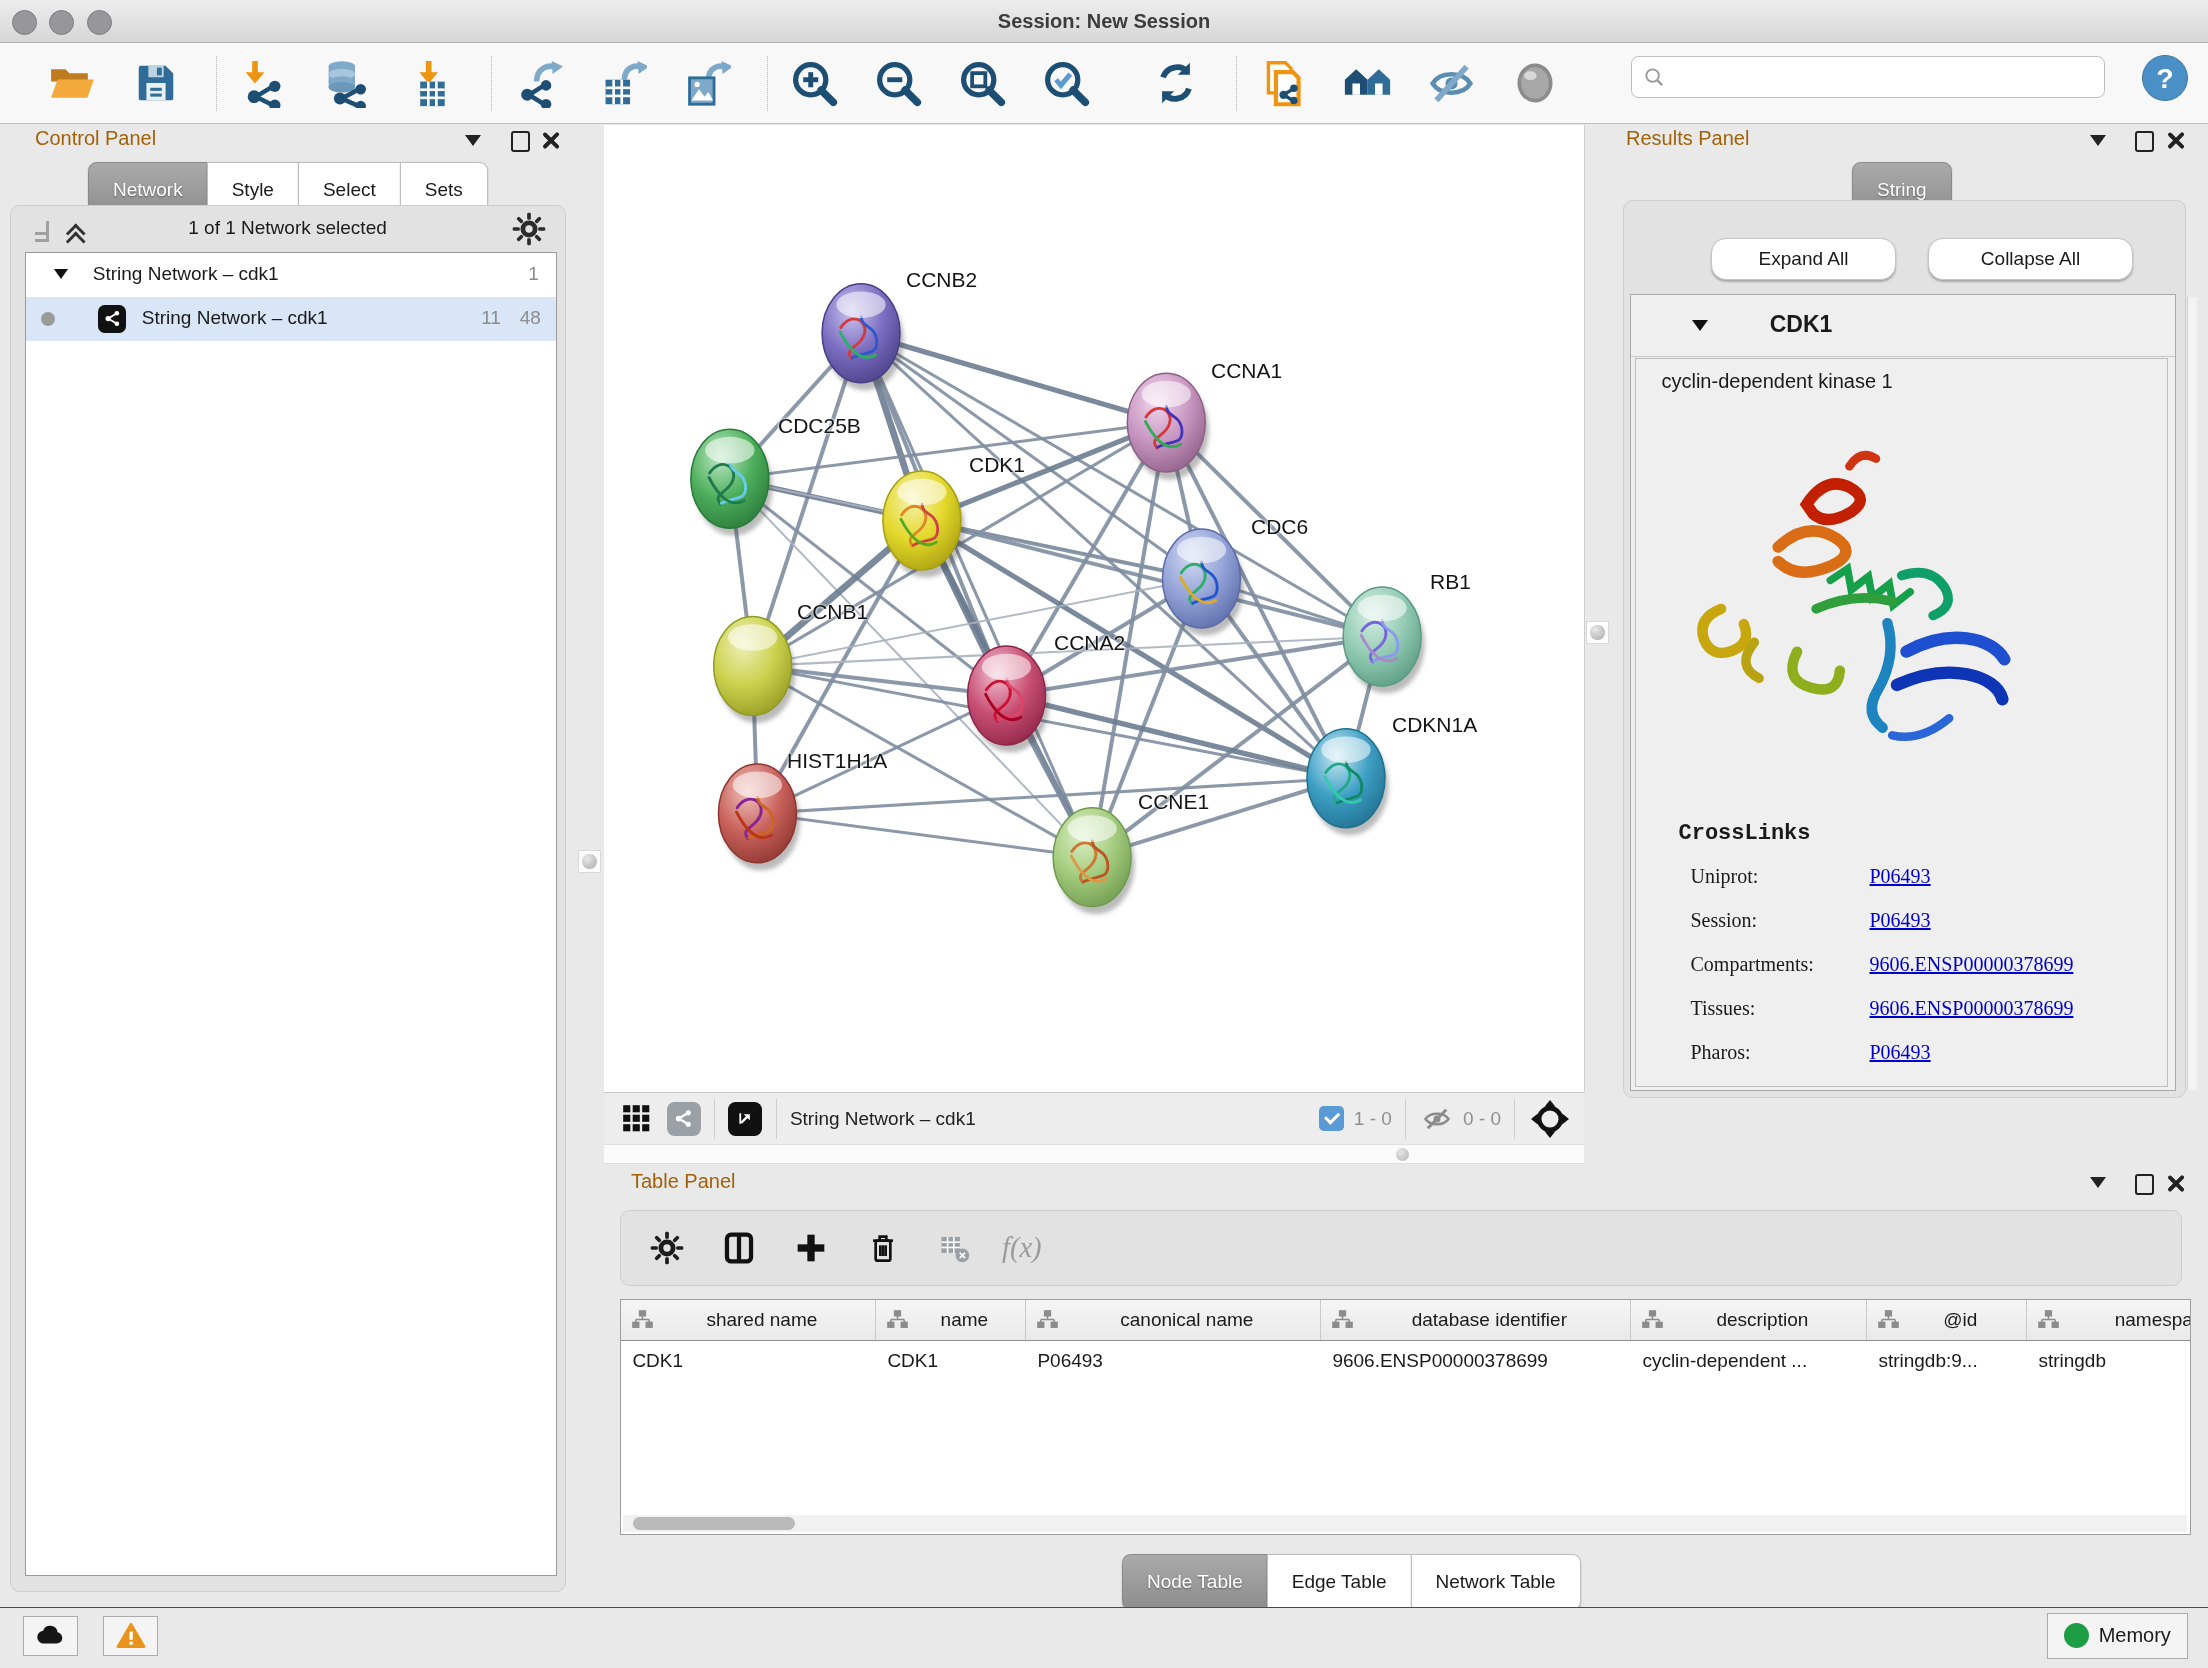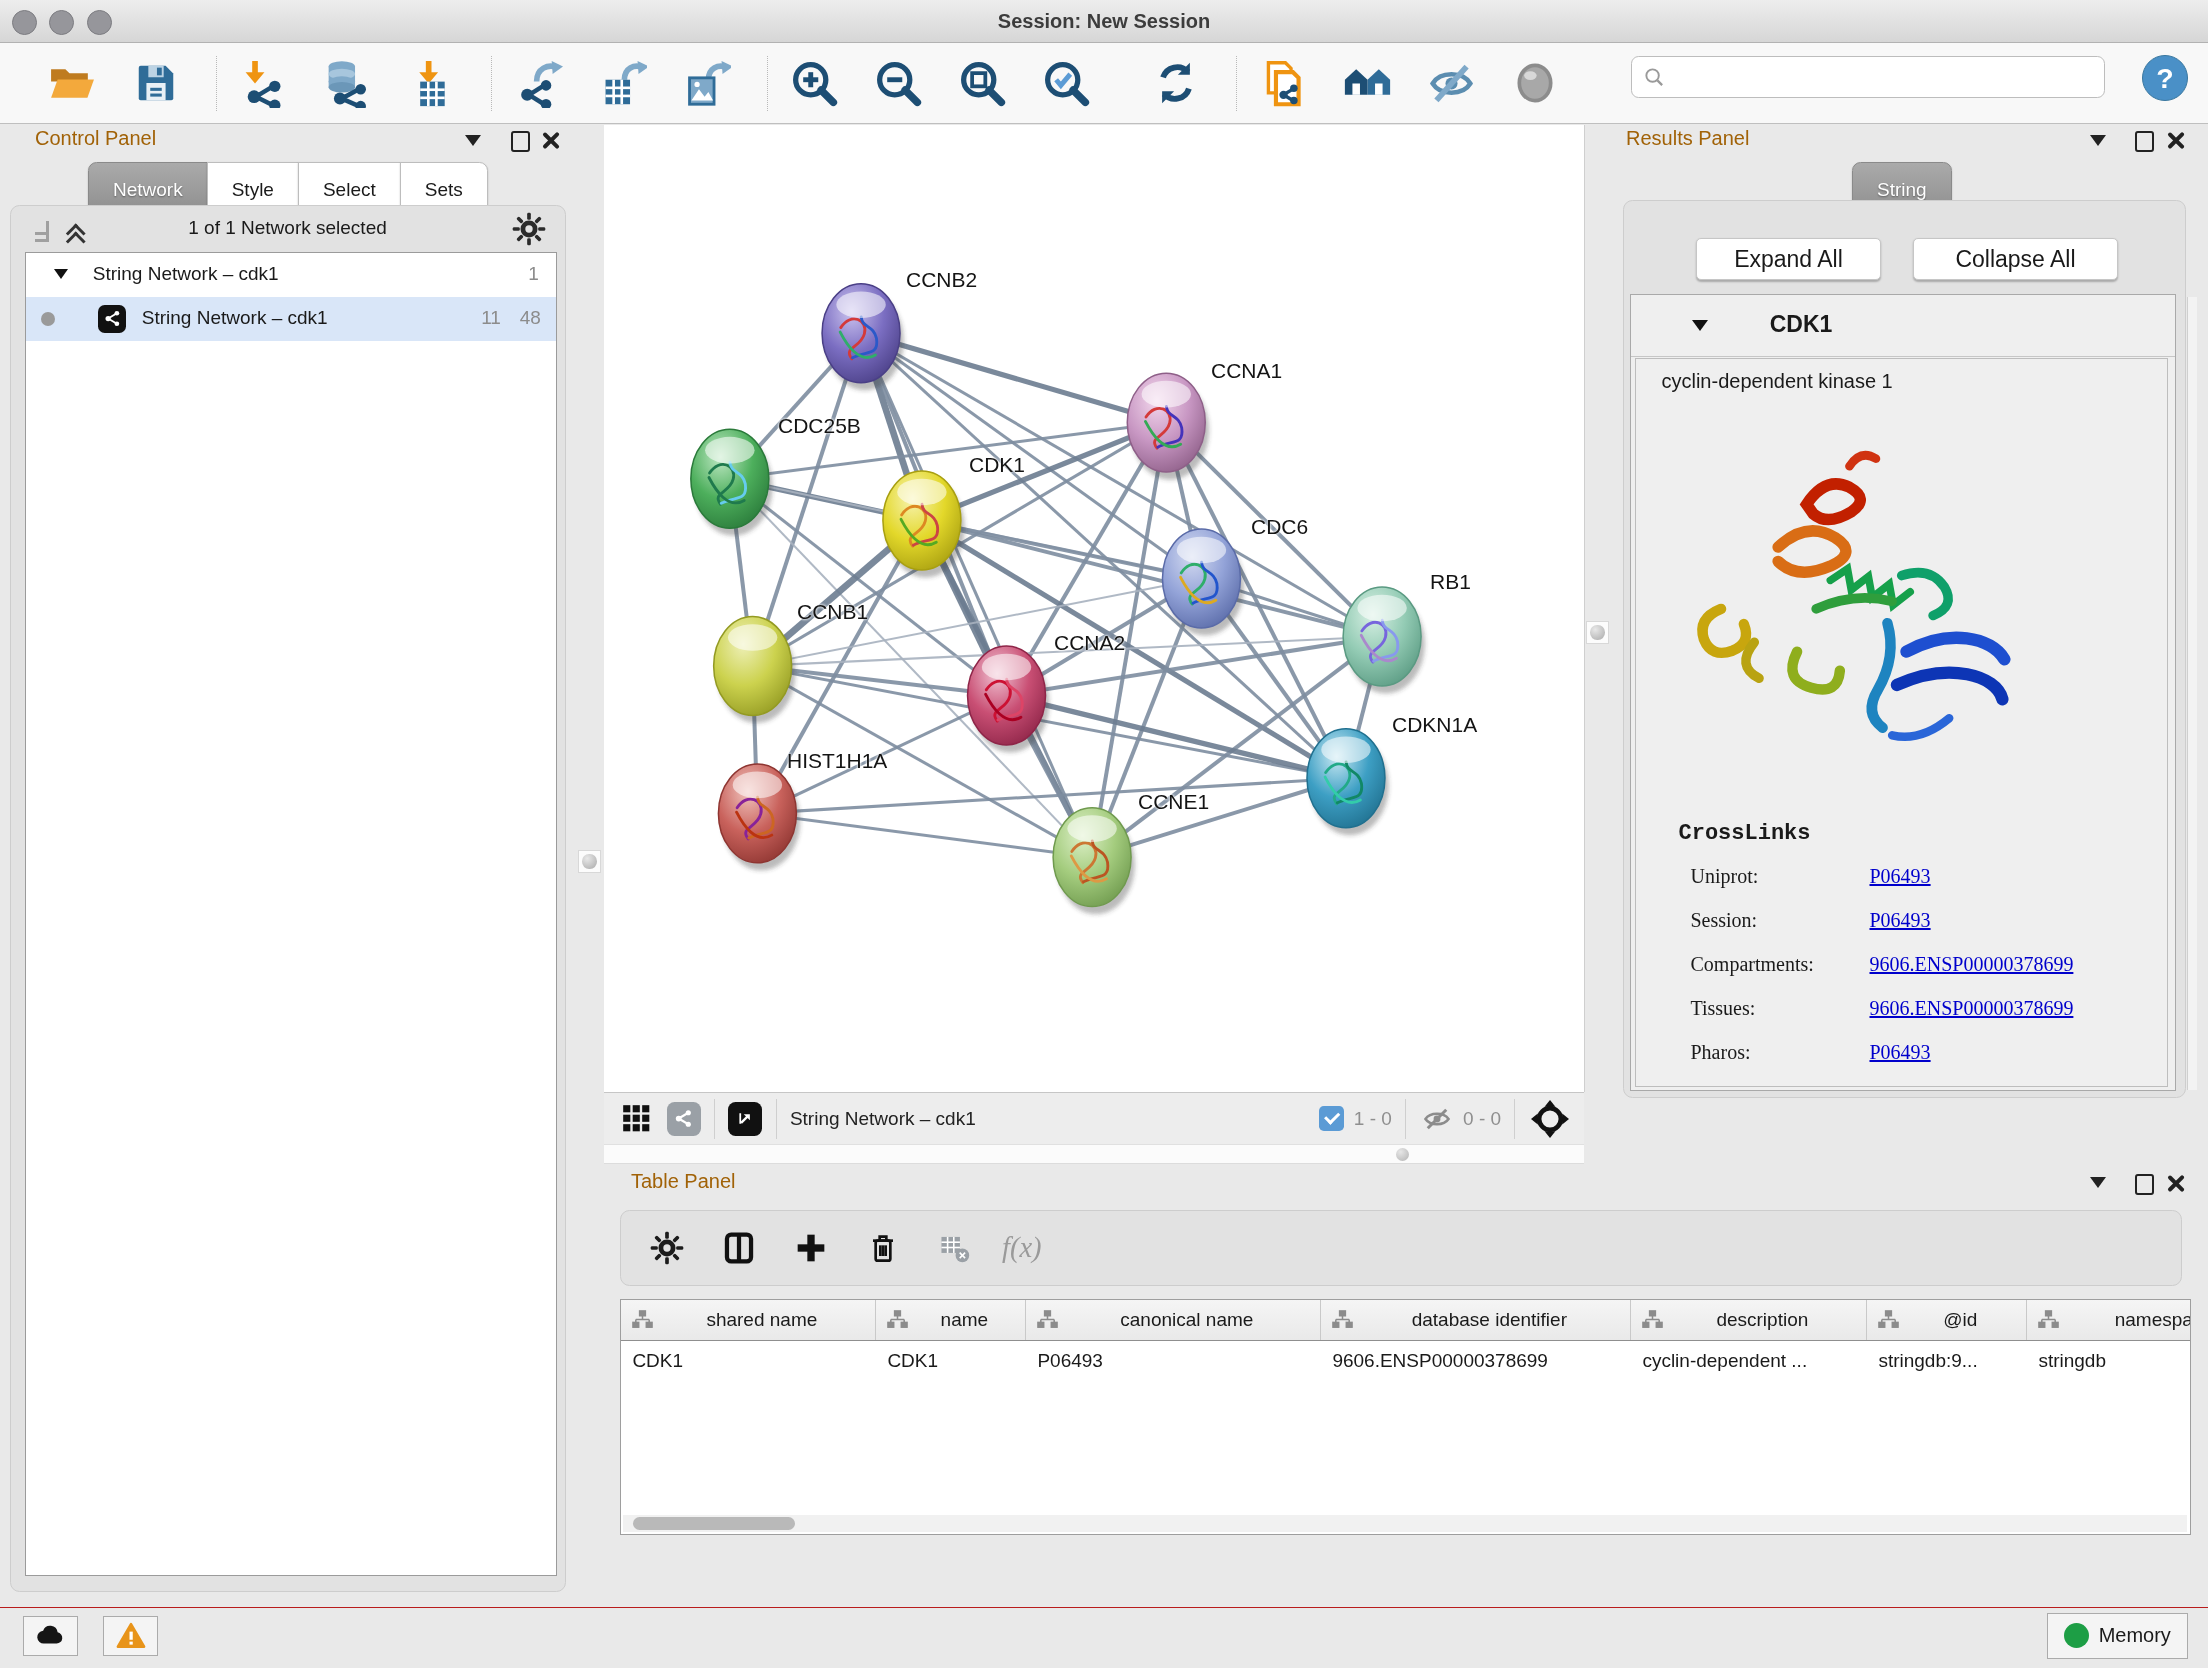--- a/index.html
+++ b/index.html
@@ -76,22 +76,22 @@
   .vhandle{position:absolute;width:21px;height:21px;background:#fcfcfc;border:1px solid #d8d8d8;
     display:flex;align-items:center;justify-content:center;}
   .vhandle i{width:14.3px;height:14.3px;border-radius:50%;background:radial-gradient(circle at 35% 30%,#e8e8e8,#a9a9a9);}
   .hsplit{position:absolute;left:604px;top:1144px;width:980px;height:18px;background:#fbfbfb;
     border-top:1px solid #e0e0e0;border-bottom:1px solid #dcdcdc;}
   .hsplit i{position:absolute;left:792px;top:2.9px;width:13.3px;height:13.3px;border-radius:50%;
     background:radial-gradient(circle at 35% 30%,#e6e6e6,#b3b3b3);}
   
   .rp-box{position:absolute;left:1623px;top:200px;width:561px;height:896px;background:#e2e2e2;
     border:1px solid #cdcdcd;border-radius:9.5px;}
-  .btn{position:absolute;height:40px;background:#fff;border:1px solid #c6c6c6;border-radius:5px;
-    font-size:23px;display:flex;align-items:center;justify-content:center;box-shadow:0 1.4px 1.9px rgba(0,0,0,0.25);}
+  .btn{position:absolute;height:40px;background:#fff;border:1px solid #c6c6c6;border-radius:15px;
+    font-size:19px;display:flex;align-items:center;justify-content:center;box-shadow:0 1.4px 1.9px rgba(0,0,0,0.25);margin-left:15px;}
   .rp-content{position:absolute;left:5.7px;top:93px;width:546px;height:797px;background:#efefef;
     border:1px solid #a9a9a9;box-sizing:border-box;}
   .cdk-head{position:absolute;left:0;top:0;right:0;height:61px;border-bottom:1px solid #c6c6c6;}
   .cdk-head .caret{position:absolute;left:61px;top:25px;width:0;height:0;
     border-left:8.6px solid transparent;border-right:8.6px solid transparent;border-top:11.4px solid #111;}
   .cdk-head .nm{position:absolute;left:139px;top:16px;font-size:23px;font-weight:bold;}
   .rp-inner{position:absolute;left:4.8px;top:63px;width:533px;height:729px;border:1px solid #bdbdbd;
     background:#efefef;box-sizing:border-box;}
   .rp-desc{position:absolute;left:25px;top:11.4px;font-size:20px;}
   .serif{font-family:"Liberation Serif","DejaVu Serif",serif;}
@@ -872,20 +872,25 @@
           <div class="td" style="width: 236px;">cyclin-dependent ...</div>
           <div class="td" style="width: 160px;">stringdb:9...</div>
           <div class="td" style="width: 247px;">stringdb</div>
         </div>
       </div>
     <div class="hscroll">
         <i></i>
       </div>
   </div>
 
+  <div class="seg" id="tp-tabs" style="left:1122px;top:1554px">
+      <div class="seg-btn active">Node Table</div>
+      <div class="seg-btn">Edge Table</div>
+      <div class="seg-btn">Network Table</div>
+    </div>
 
   <div class="statusbar">
     <div class="sq-btn" style="left:23px">
       <svg viewBox="0 0 24 24" width="30" height="30">
           <path d="M6.5 18h10a4.5 4.5 0 0 0 .8-8.93A6 6 0 0 0 5.7 7.8 4.2 4.2 0 0 0 6.5 18z" fill="#151515"></path>
         </svg>
       </div>
     <div class="sq-btn" style="left:103px">
       <svg viewBox="0 0 24 24" width="30" height="30">
           <path d="M12 2.5 22.5 20.5H1.5z" fill="#e8941a" stroke="#e8941a" stroke-width="2" stroke-linejoin="round"></path>

